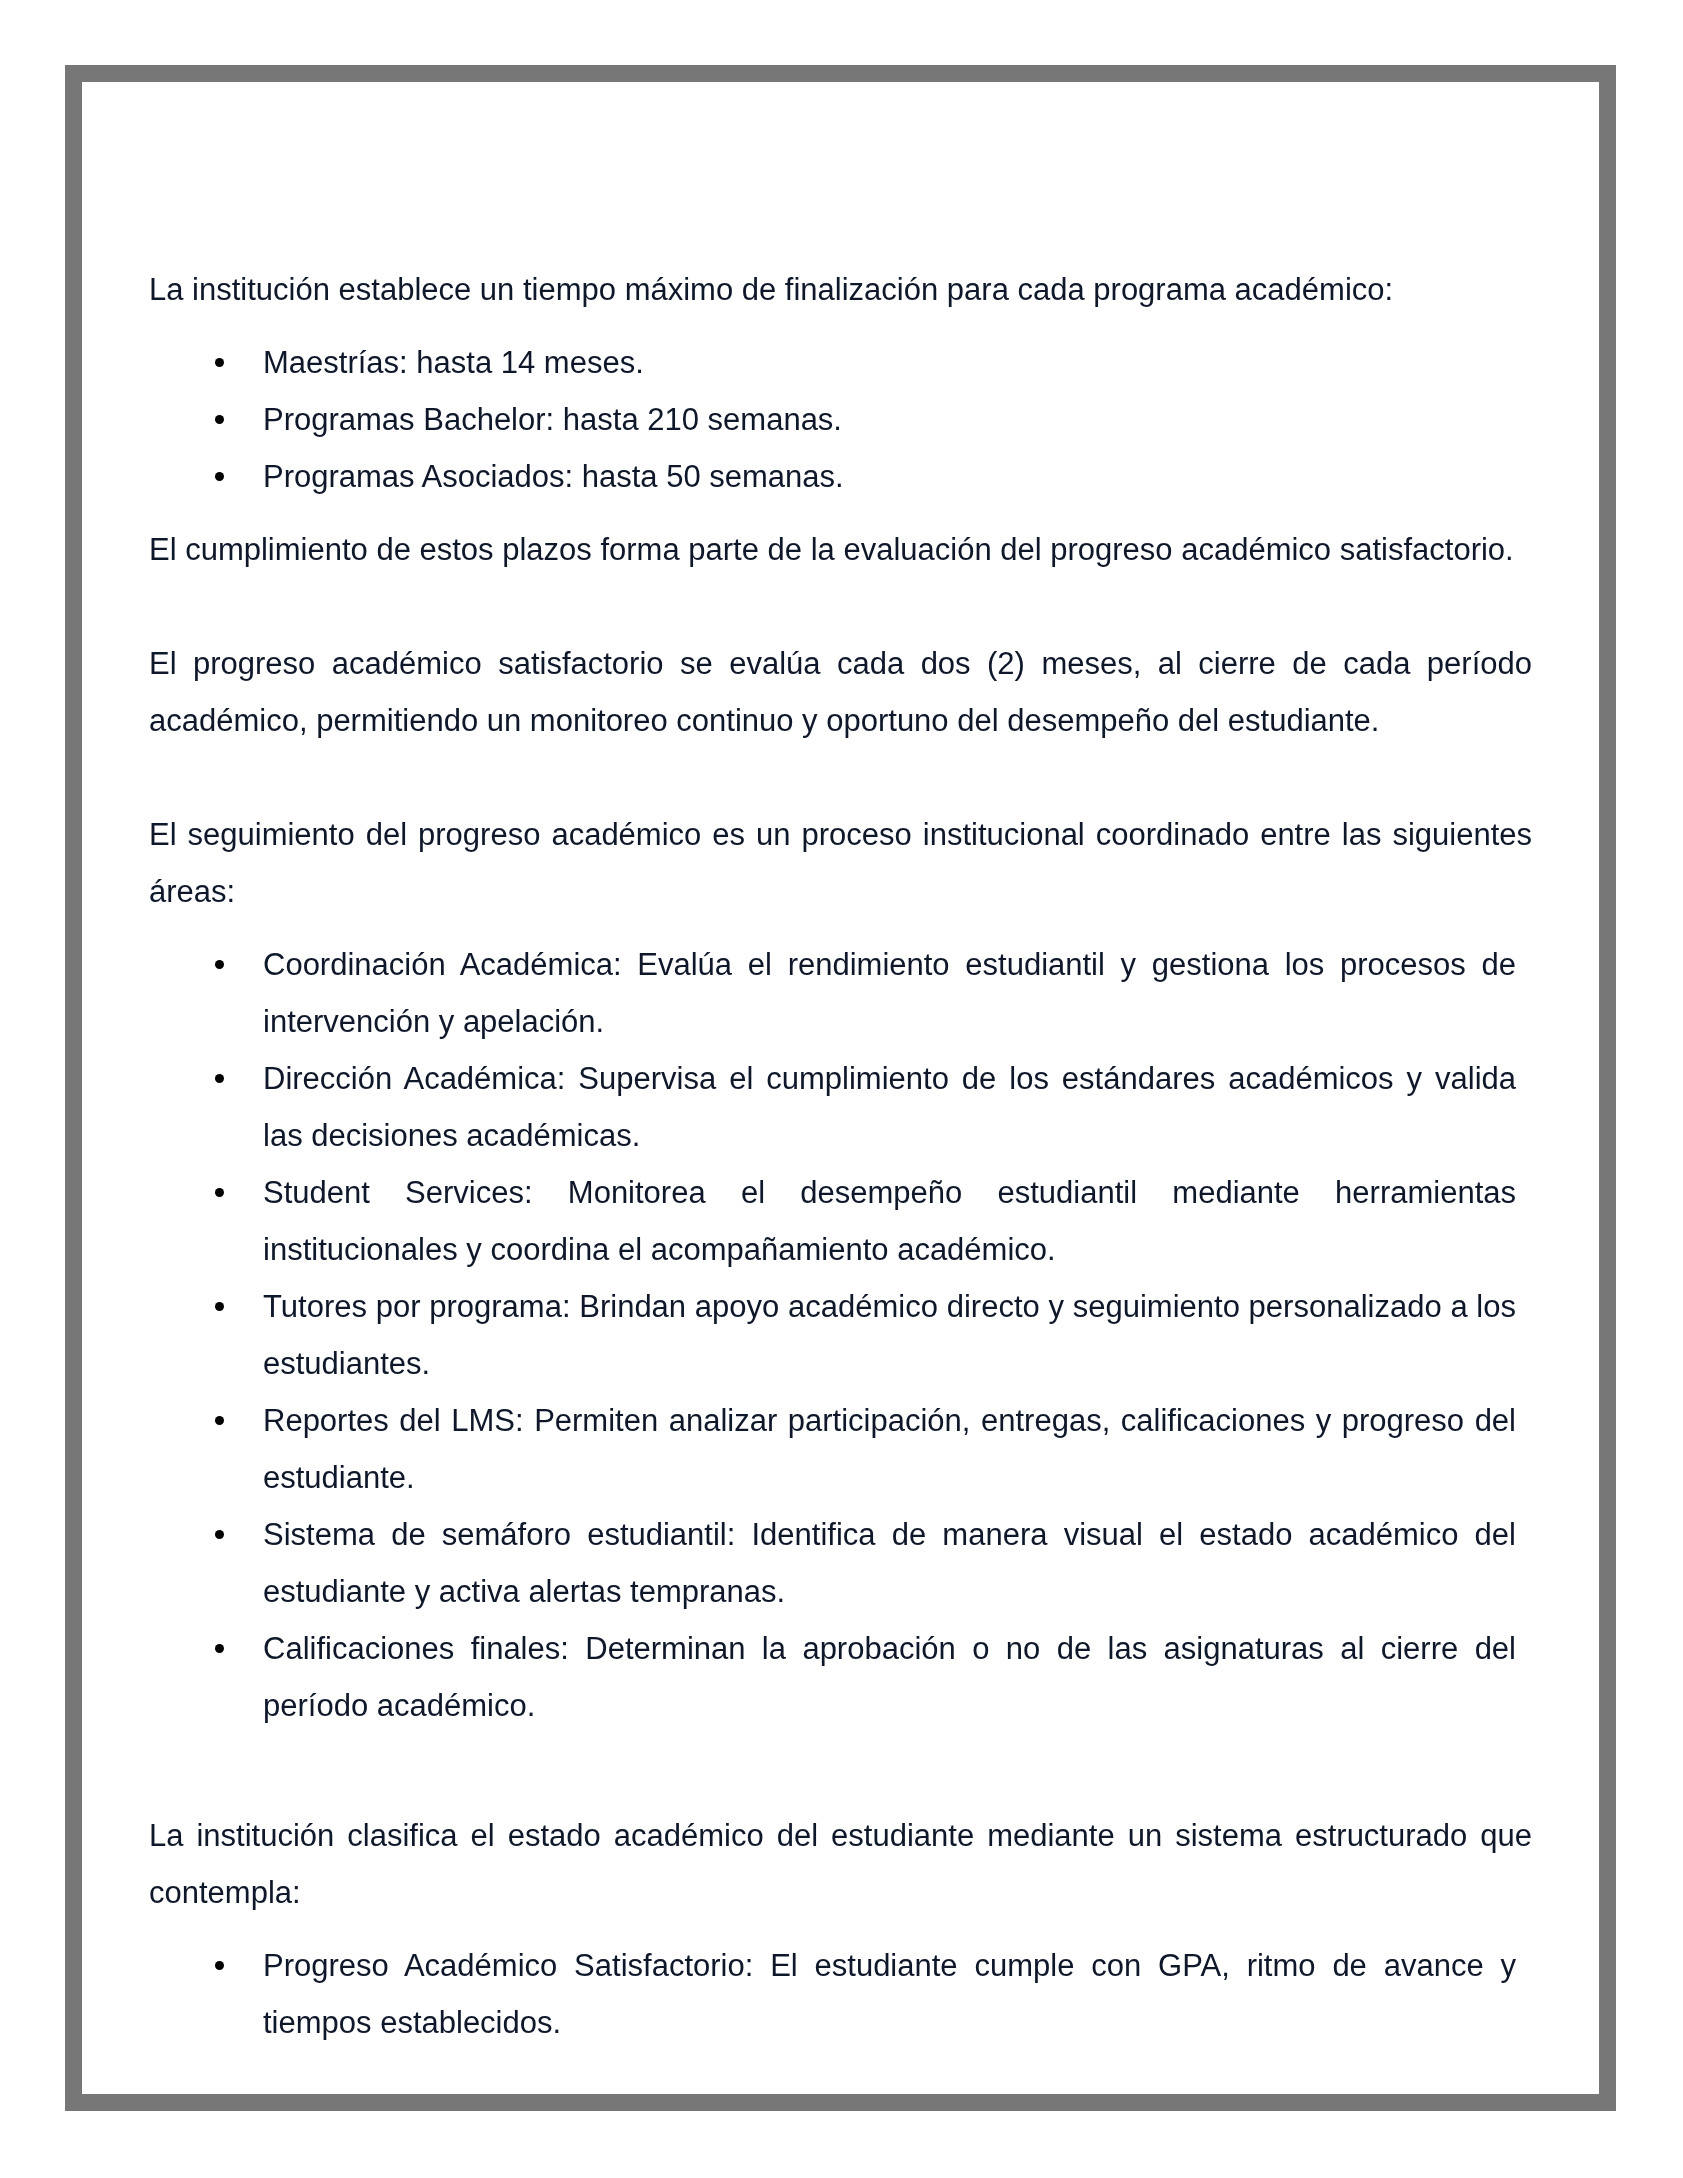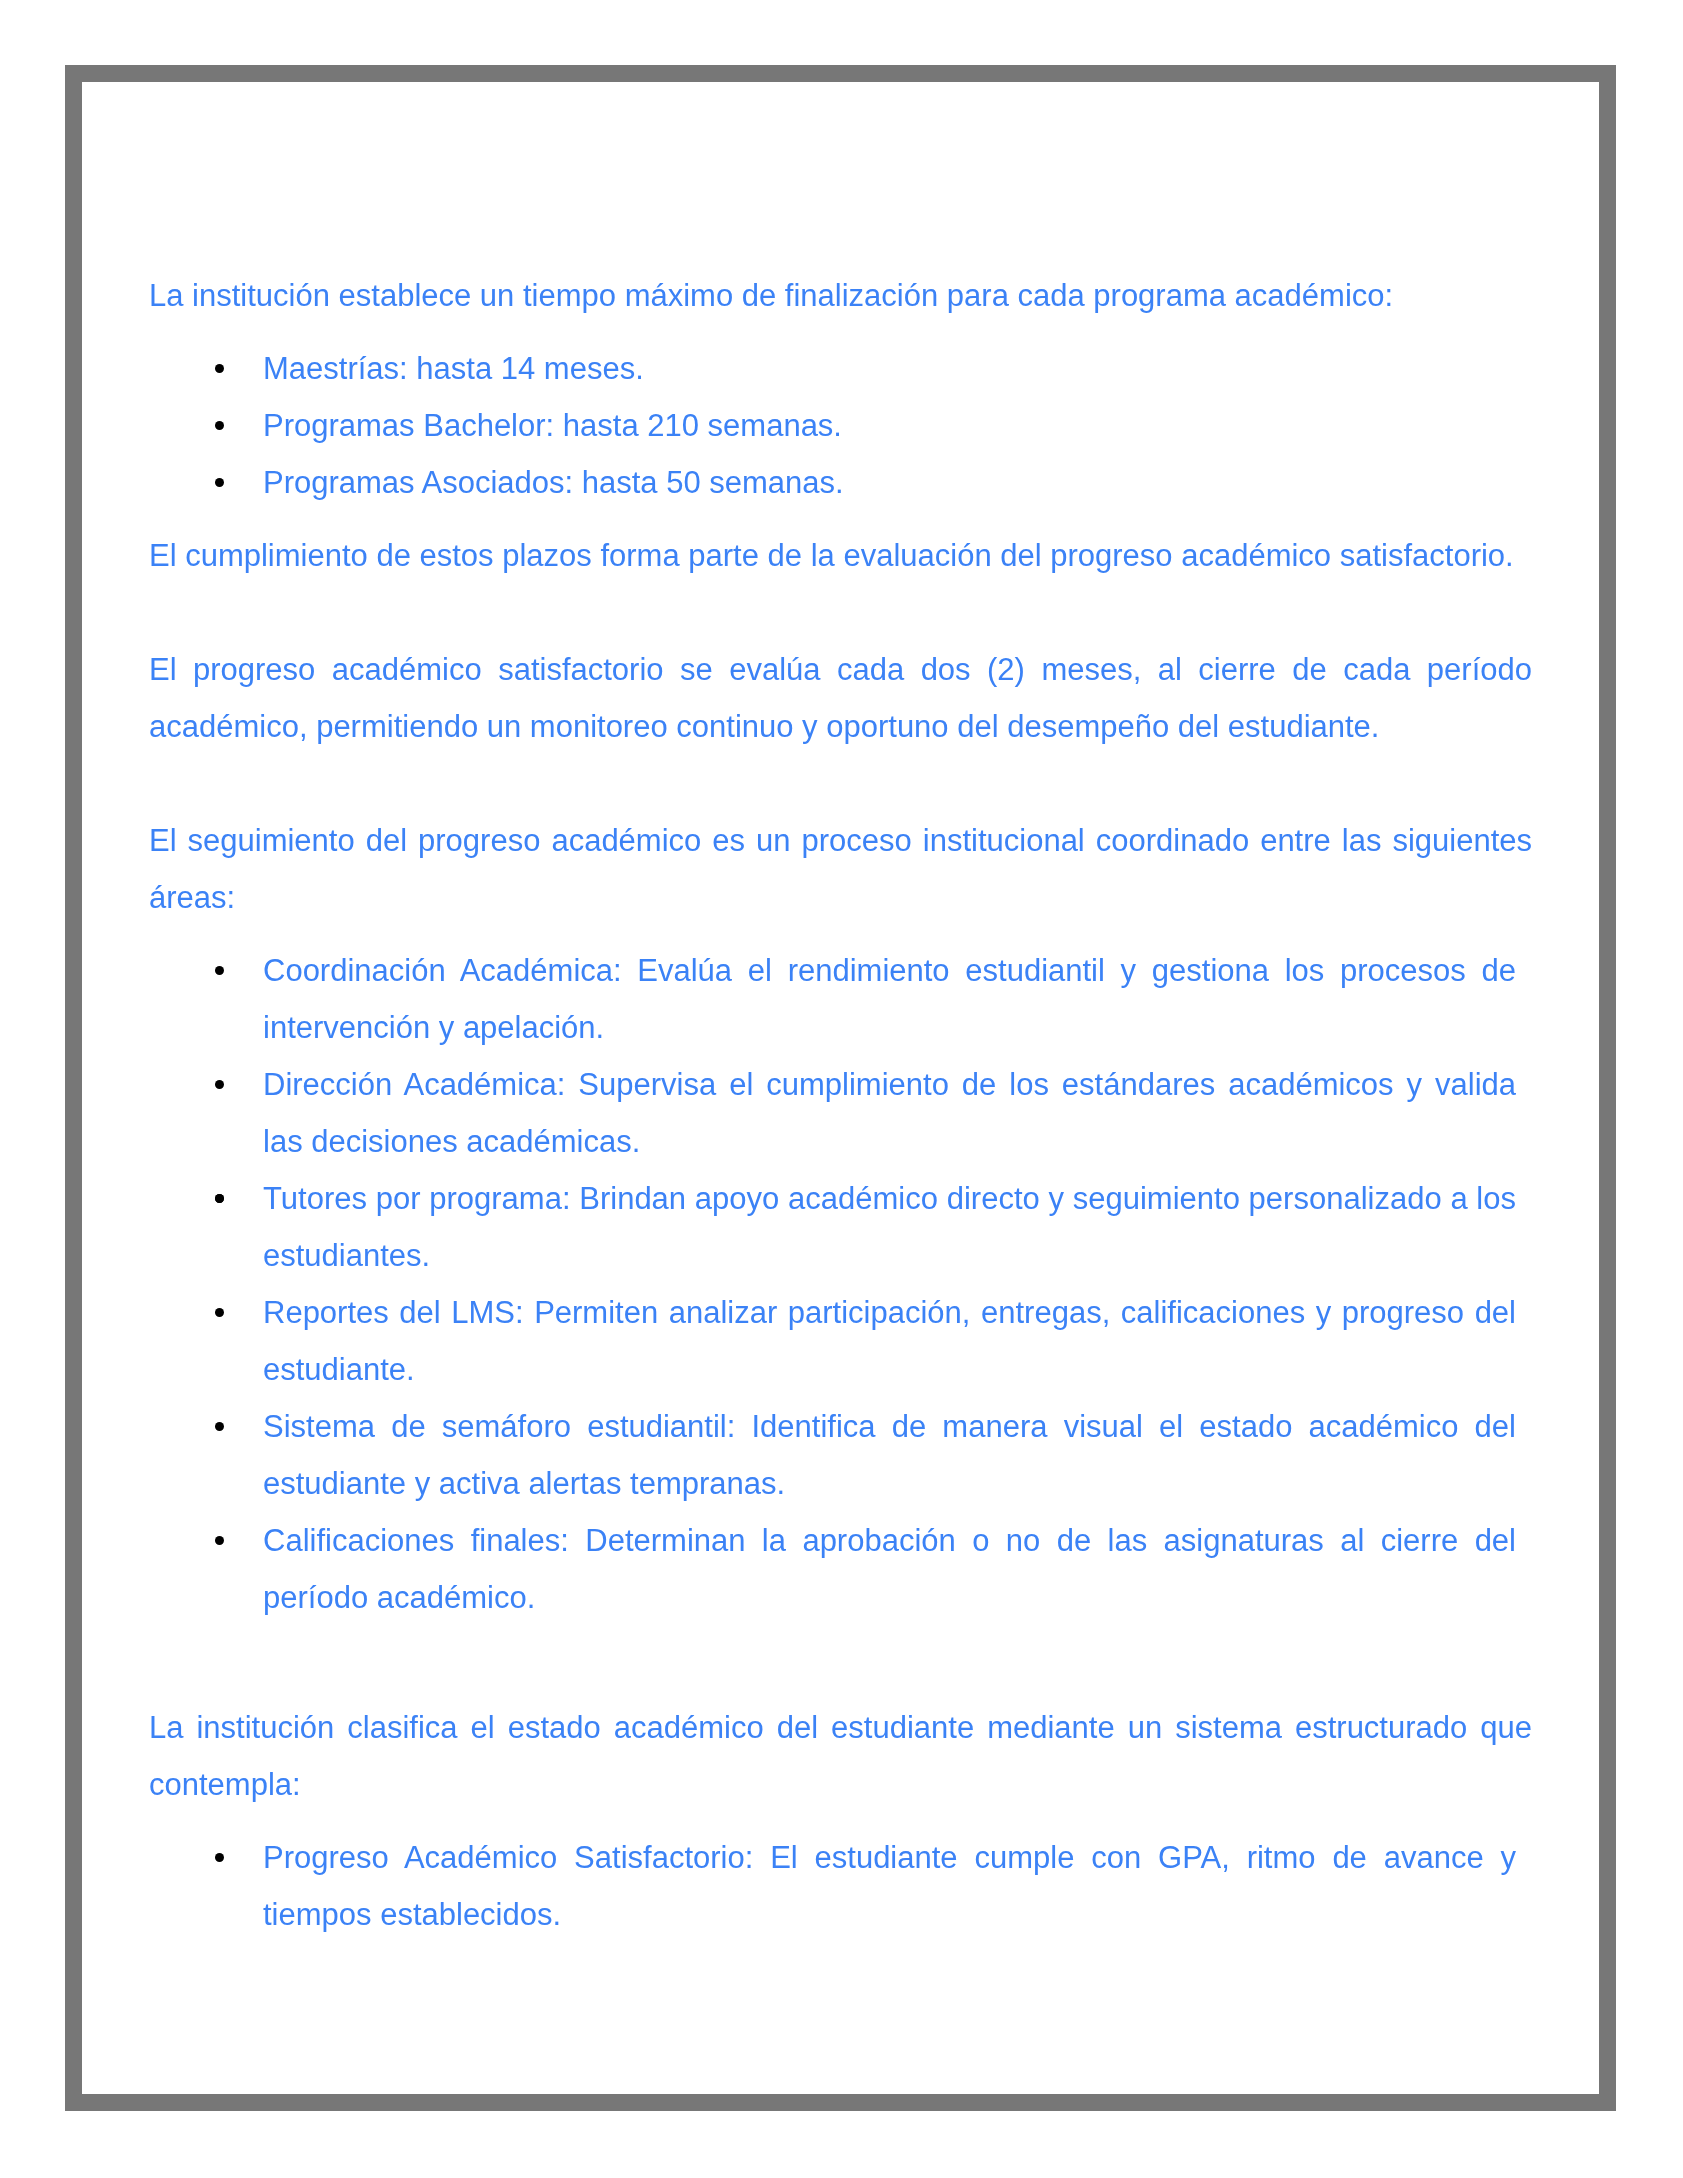--- a/index.html
+++ b/index.html
@@ -2,23 +2,23 @@
 <html><head>
 <meta charset="utf-8">
 <style>
   html, body { margin:0; padding:0; background:#ffffff; }
   body { width:1683px; height:2178px; position:relative; overflow:hidden; }
   .frame {
     position:absolute; left:65px; top:65px; width:1551px; height:2046px;
     box-sizing:border-box; border:17px solid #777777;
   }
   .content {
-    position:absolute; left:149px; top:267px; width:1383px;
+    position:absolute; left:149px; top:261px; width:1383px;
     font-family:"Liberation Sans", sans-serif; font-size:31px; line-height:57px;
-    color:#3b82f6;
+    color:#0f172a;
   }
   p { margin:0; text-align:justify; }
   p.last-left { text-align:left; }
   .gap { height:57px; }
   ul { margin:16px; padding:0; list-style:none; }
   li { position:relative; padding-left:98px; text-align:justify; }
   li .bullet {
     position:absolute; left:50px; top:24px; width:9px; height:9px; border-radius:50%; background:#000;
   }
 </style>
@@ -45,21 +45,21 @@
     <p>El progreso académico satisfactorio se evalúa cada dos (2) meses, al cierre de cada período académico, permitiendo un monitoreo continuo y oportuno del desempeño del estudiante.</p>
   </section>
 
   <div class="gap"></div>
 
   <section>
     <p>El seguimiento del progreso académico es un proceso institucional coordinado entre las siguientes áreas:</p>
     <ul>
       <li><span class="bullet"></span><span>Coordinación Académica: Evalúa el rendimiento estudiantil y gestiona los procesos de intervención y apelación.</span></li>
       <li><span class="bullet"></span><span>Dirección Académica: Supervisa el cumplimiento de los estándares académicos y valida las decisiones académicas.</span></li>
-      <li><span class="bullet"></span></li>
+      <li><span class="bullet"></span><span>Student Services: Monitorea el desempeño estudiantil mediante herramientas institucionales y coordina el acompañamiento académico.</span></li>
       <li><span class="bullet"></span><span>Tutores por programa: Brindan apoyo académico directo y seguimiento personalizado a los estudiantes.</span></li>
       <li><span class="bullet"></span><span>Reportes del LMS: Permiten analizar participación, entregas, calificaciones y progreso del estudiante.</span></li>
       <li><span class="bullet"></span><span>Sistema de semáforo estudiantil: Identifica de manera visual el estado académico del estudiante y activa alertas tempranas.</span></li>
       <li><span class="bullet"></span><span>Calificaciones finales: Determinan la aprobación o no de las asignaturas al cierre del período académico.</span></li>
     </ul>
   </section>
 
   <div class="gap"></div>
 
   <section>

